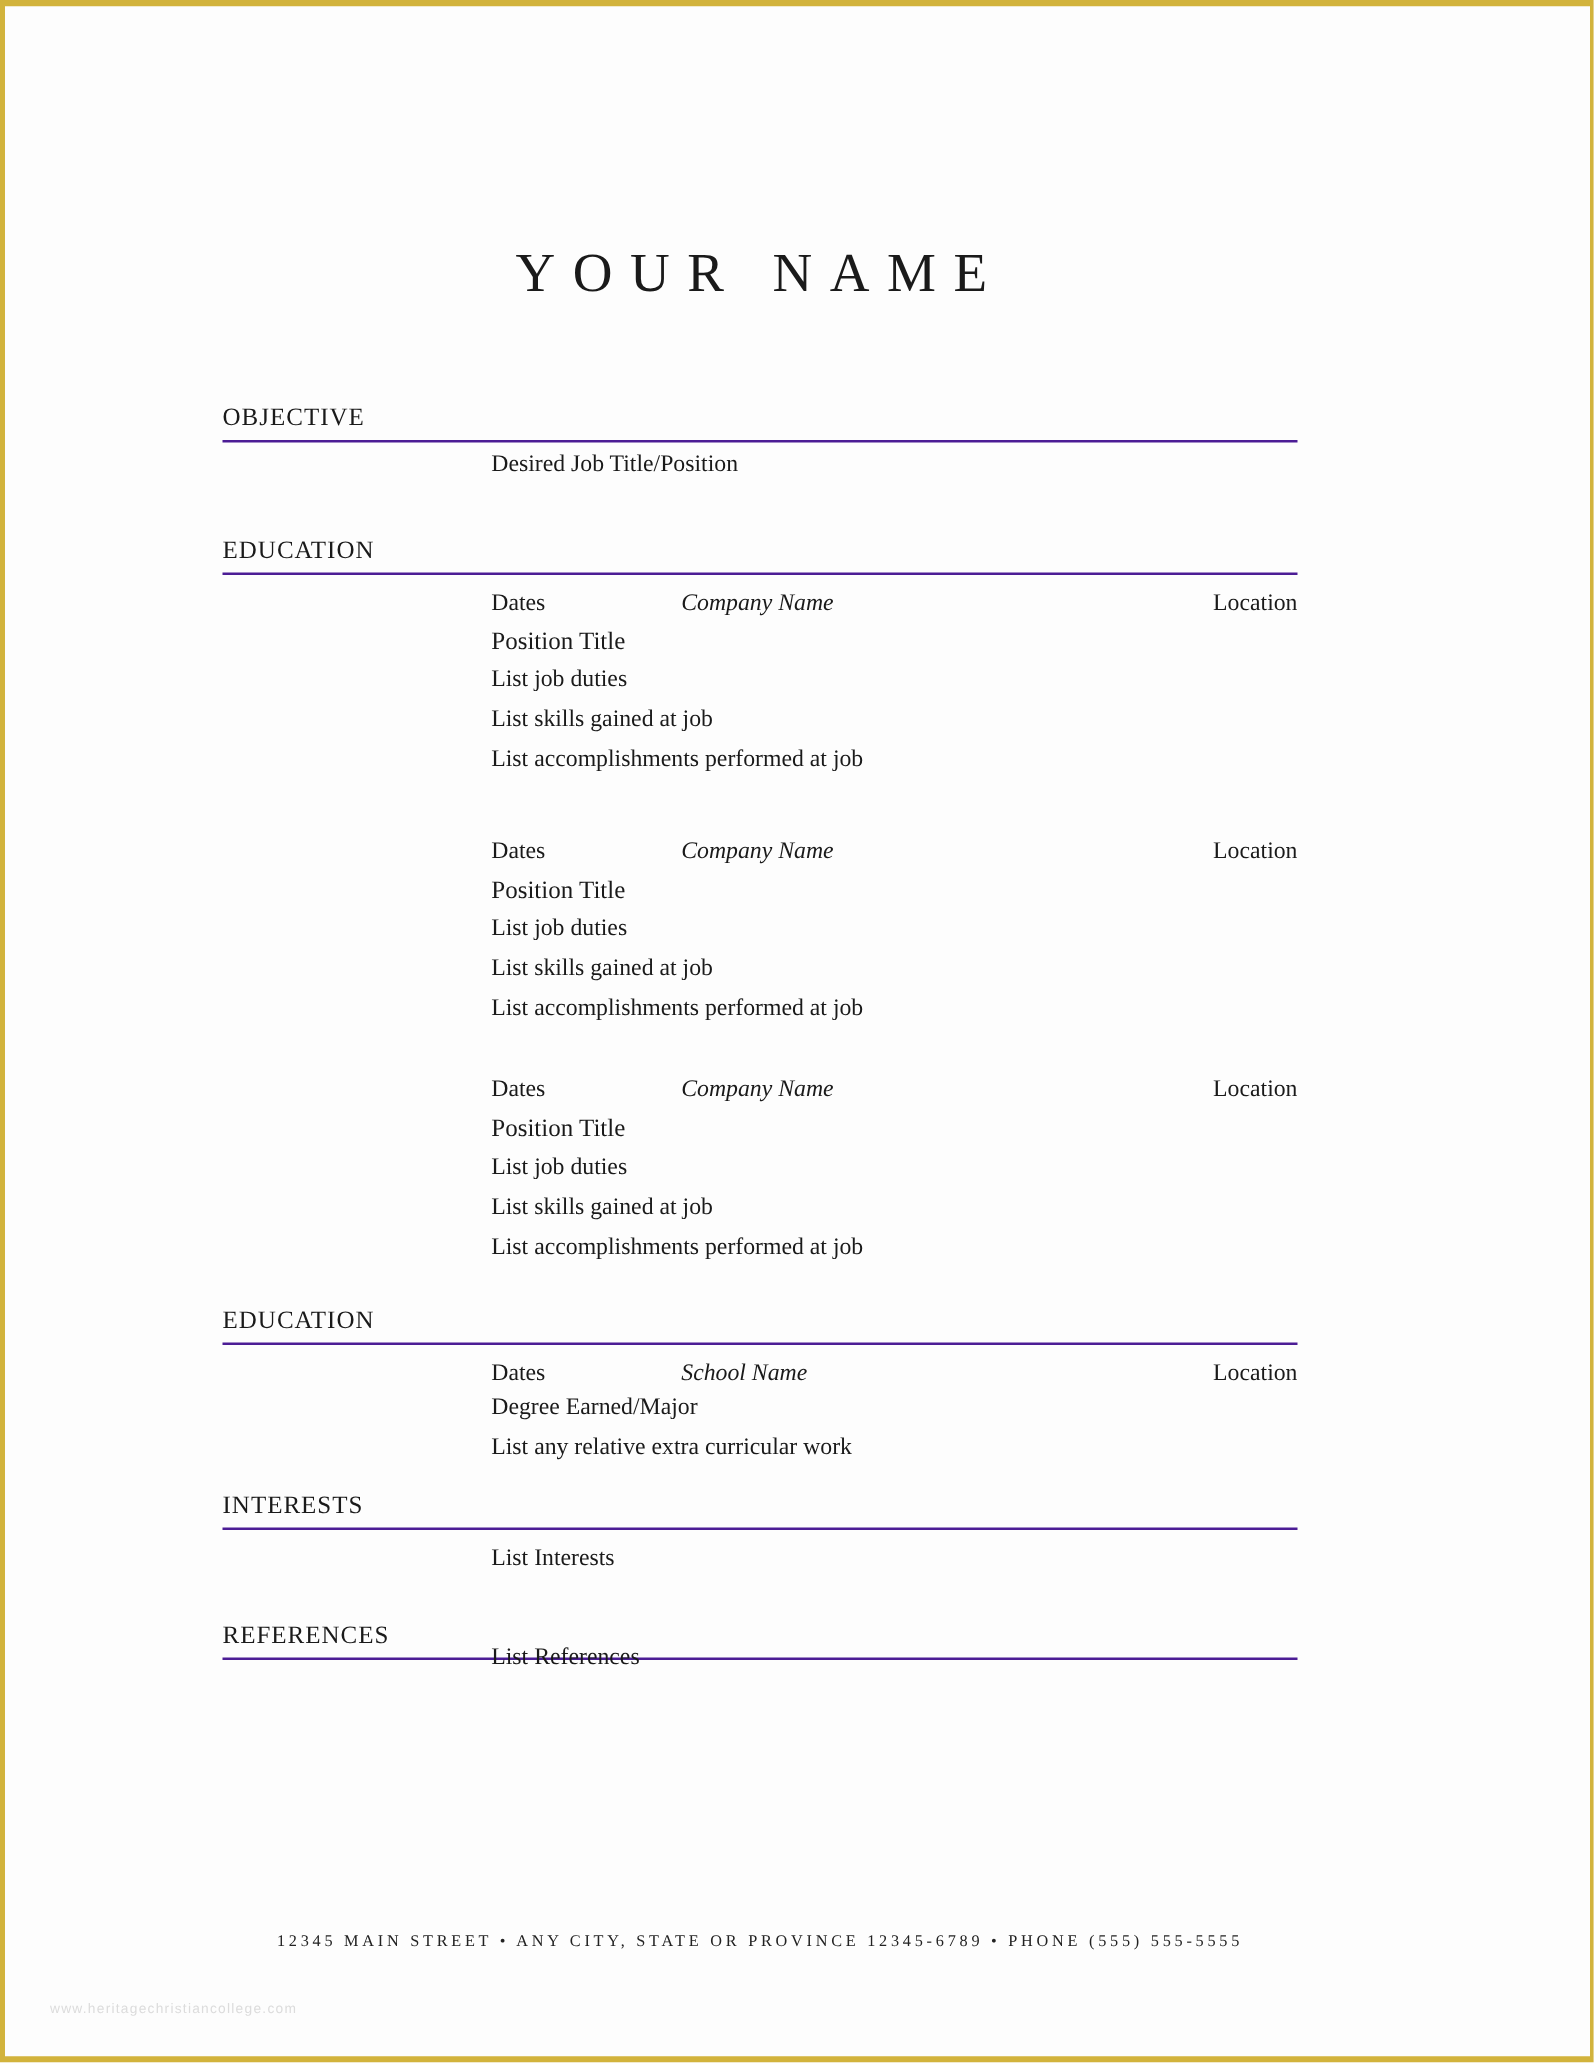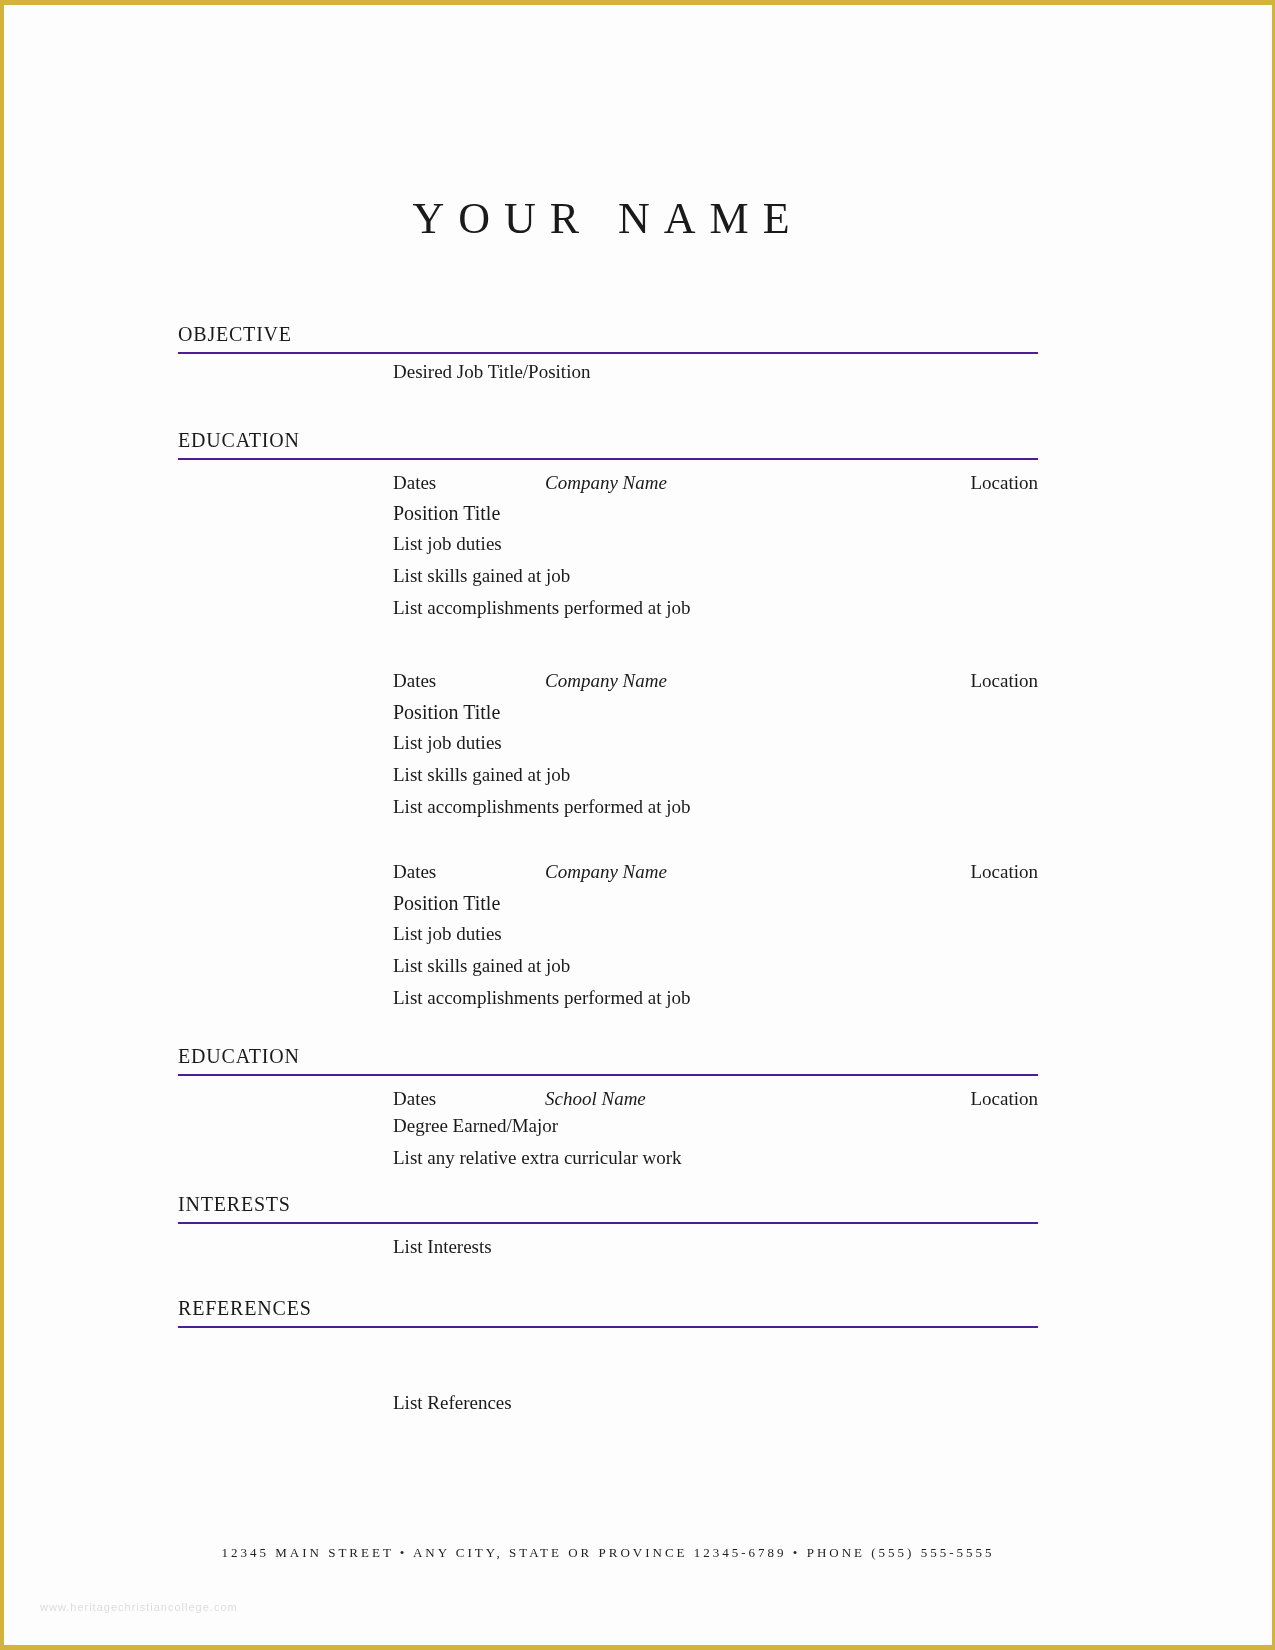--- a/index.html
+++ b/index.html
@@ -102,19 +102,19 @@
     <span class="c-company">School Name</span>
     <span class="c-location">Location</span>
   </div>
   <div class="abs indent body-line" style="top:1110px">Degree Earned/Major</div>
   <div class="abs indent body-line" style="top:1142px">List any relative extra curricular work</div>
 
   <div class="abs section-heading" style="top:1188px">INTERESTS</div>
   <div class="abs indent body-line" style="top:1231px">List Interests</div>
 
   <div class="abs section-heading" style="top:1292px">REFERENCES</div>
-  <div class="abs indent body-line" style="top:1387px">List References</div>
+  <div class="abs indent body-line" style="top:1310px">List References</div>
 
   <div class="abs footer-line" style="top:1540px">12345 MAIN STREET • ANY CITY, STATE OR PROVINCE 12345-6789 • PHONE (555) 555-5555</div>
 
   <div class="abs watermark">www.heritagechristiancollege.com</div>
 
 </div>
 
 </body></html>

